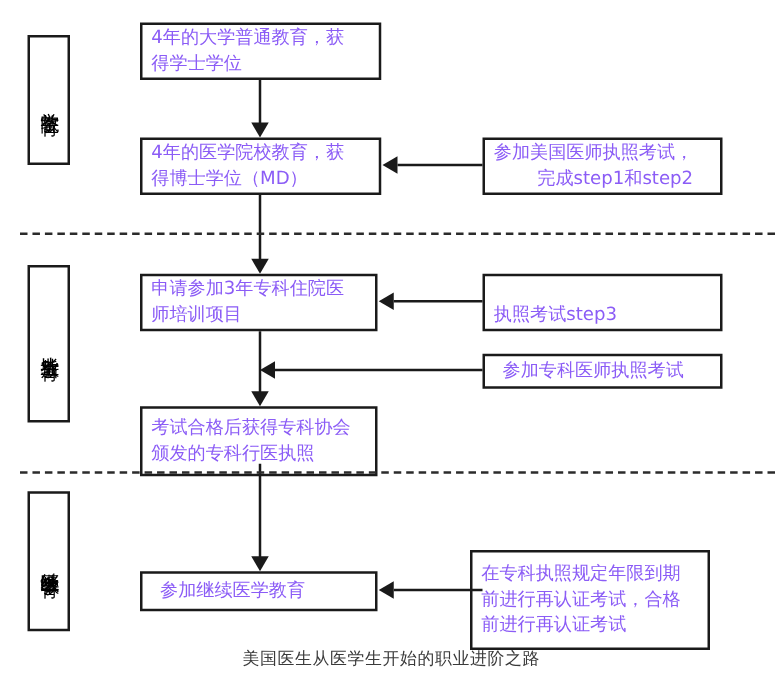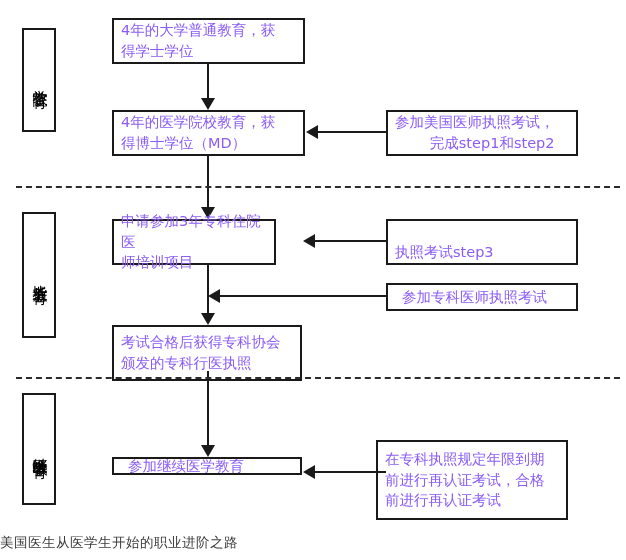--- a/index.html
+++ b/index.html
@@ -91,26 +91,25 @@
   
   .divider {
     position: absolute;
     height: 0;
     border-top: 2px dashed #2b2b2b;
   }
 
   
   .caption {
     position: absolute;
-    text-align: left;
+    text-align: center;
     font-size: 13.5px;
     color: #3a3a3a;
     letter-spacing: 0.5px;
     white-space: nowrap;
-    margin-top: 16px;
   }
 </style>
 </head>
 <body>
 
 <div id="canvas">
 
   <div class="stage-label" style="left:22px; top:28px; width:34px; height:104px;">
     <span class="vtext">学院教育</span>
   </div>
@@ -148,21 +147,21 @@
   </div>
 
   <div class="hline" style="left:318px; top:131px; width:68px;"></div>
   <div class="arrow-left" style="left:306px; top:125px;"></div>
 
   <div class="vline" style="left:207px; top:156px; height:53px;"></div>
   <div class="arrow-down" style="left:201px; top:207px;"></div>
 
   <div class="divider" style="left:16px; top:186px; width:604px;"></div>
 
-  <div class="box" style="left:112px; top:219px; width:164px; height:46px;">
+  <div class="box" style="left:112px; top:219px; width:190px; height:46px;">
     <div class="btext">
       <span>申请参加3年专科住院医</span><br>
       <span>师培训项目</span>
     </div>
   </div>
 
   <div class="box" style="left:386px; top:219px; width:192px; height:46px;">
     <div class="btext">
       <br>
       <span>执照考试step3</span>
@@ -189,21 +188,21 @@
       <span>考试合格后获得专科协会</span><br>
       <span>颁发的专科行医执照</span>
     </div>
   </div>
 
   <div class="vline" style="left:207px; top:371px; height:76px;"></div>
   <div class="arrow-down" style="left:201px; top:445px;"></div>
 
   <div class="divider" style="left:16px; top:377px; width:604px;"></div>
 
-  <div class="box single" style="left:112px; top:457px; width:190px; height:18px;">
+  <div class="box single" style="left:112px; top:457px; width:190px; height:32px;">
     <div class="btext">
       <span>参加继续医学教育</span>
     </div>
   </div>
 
   <div class="box" style="left:376px; top:440px; width:192px; height:80px;">
     <div class="btext">
       <span>在专科执照规定年限到期</span><br>
       <span>前进行再认证考试，合格</span><br>
       <span>前进行再认证考试</span>

